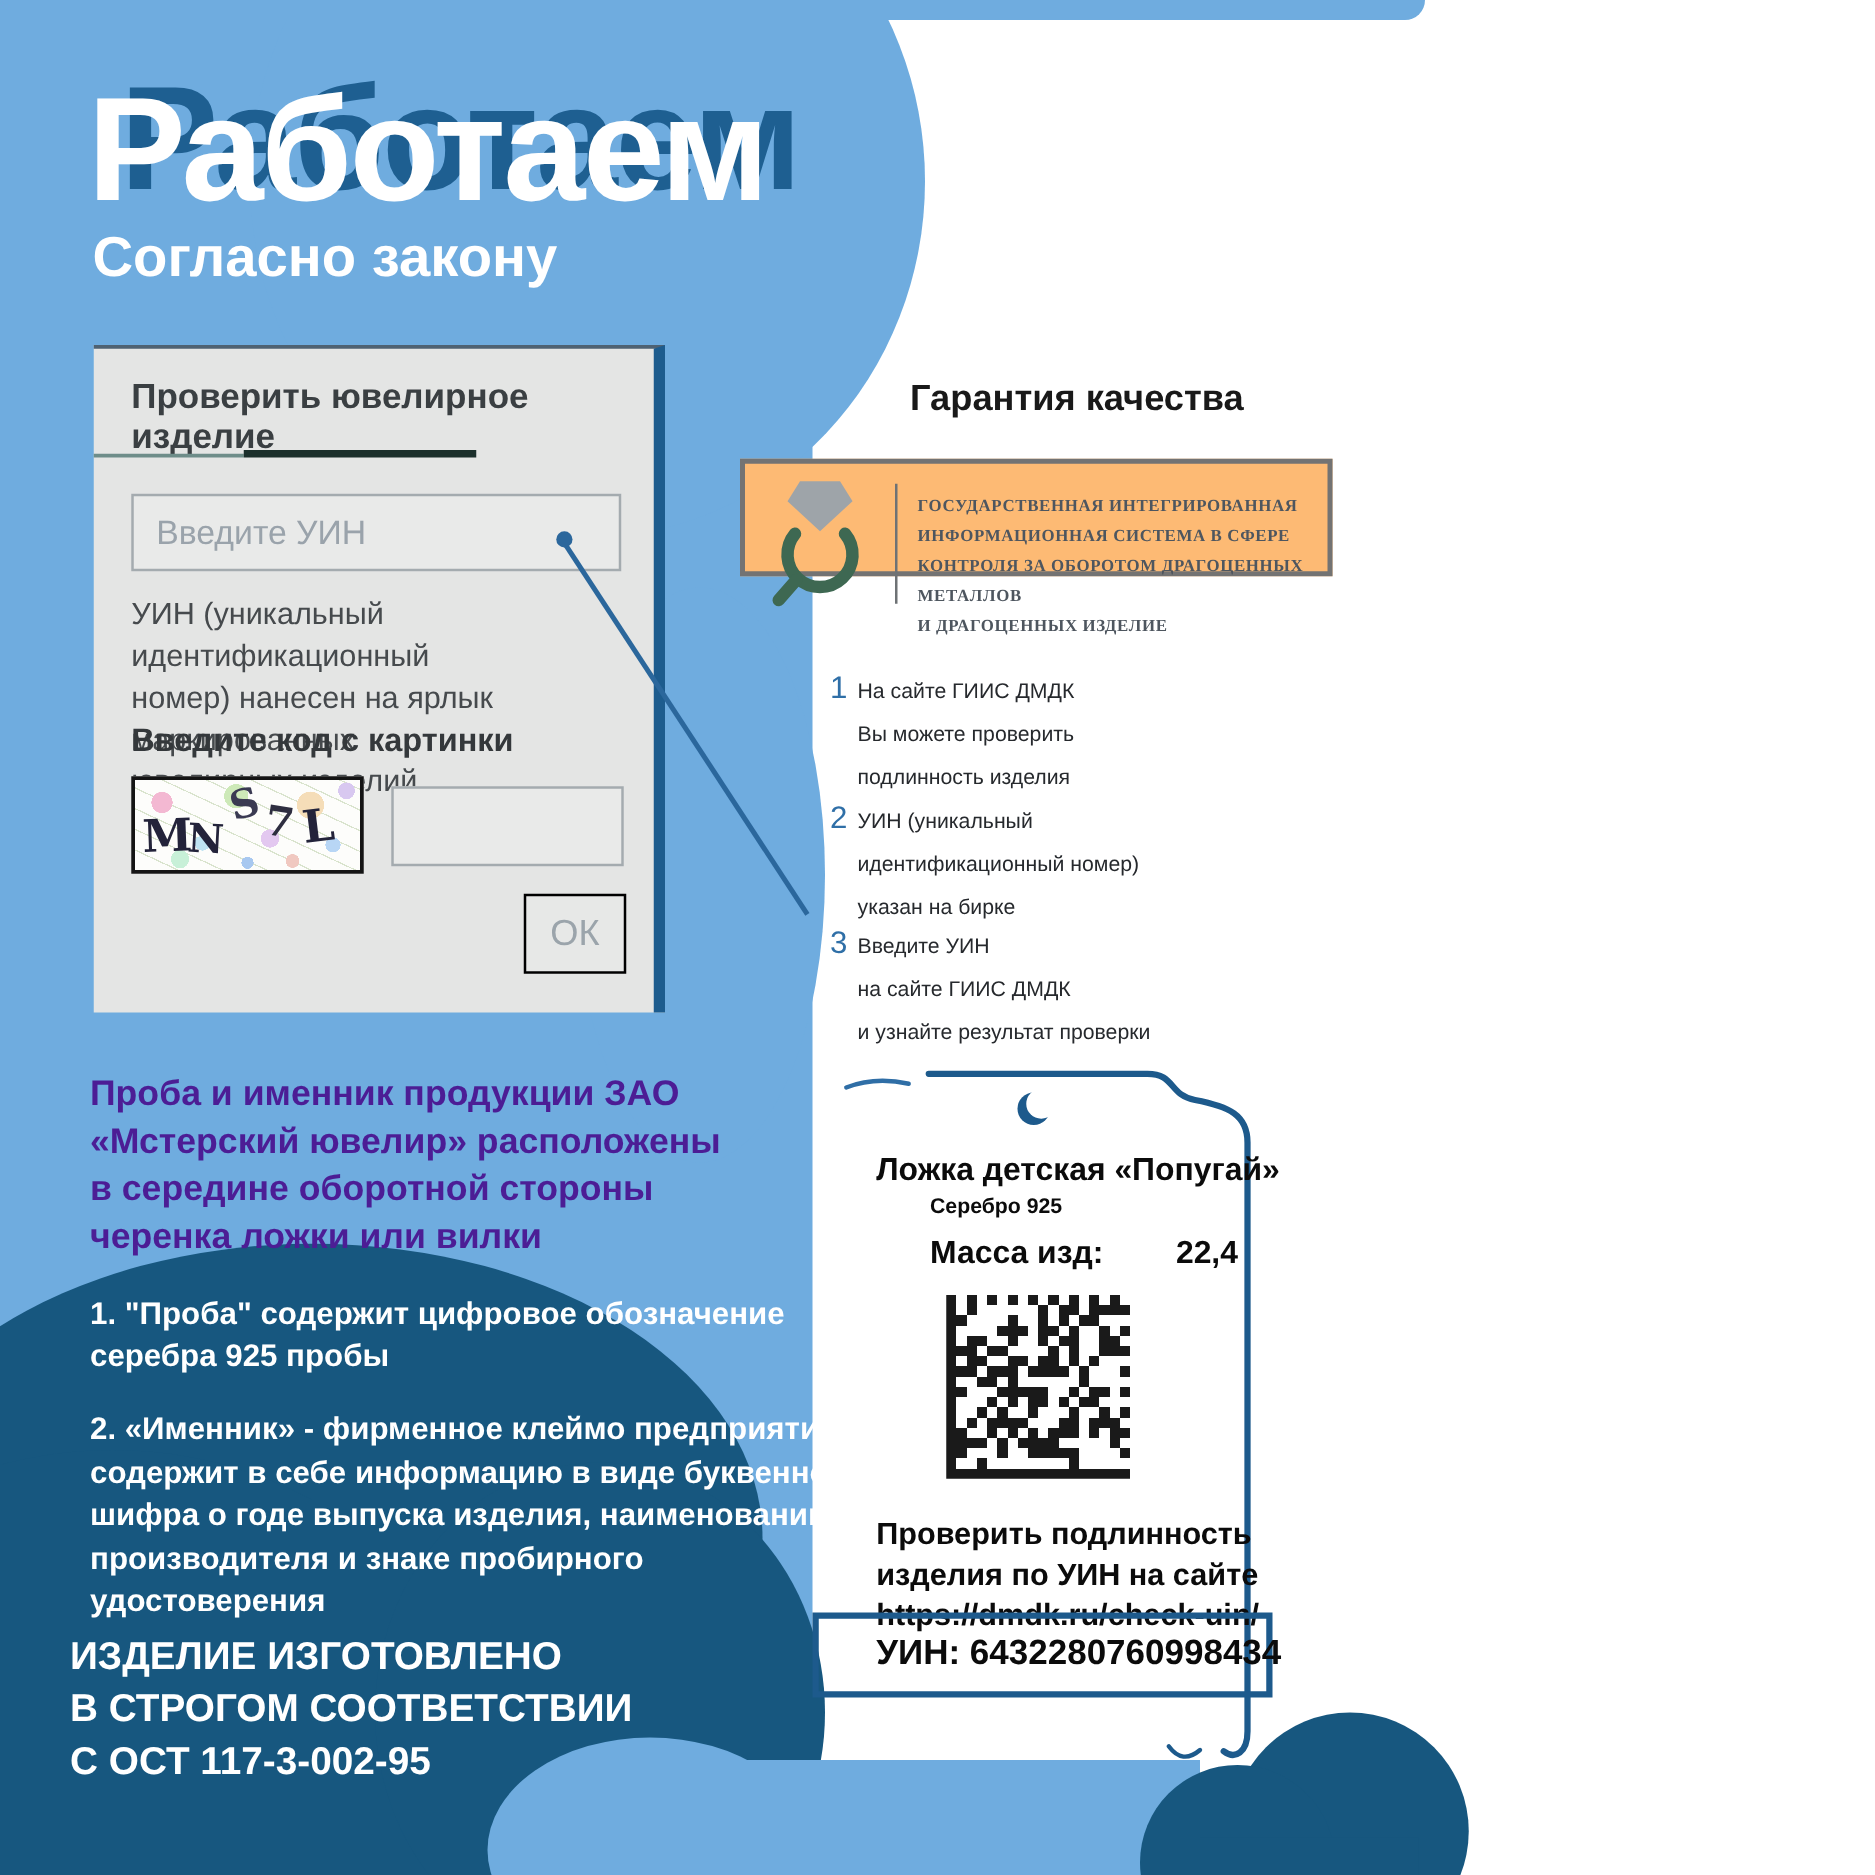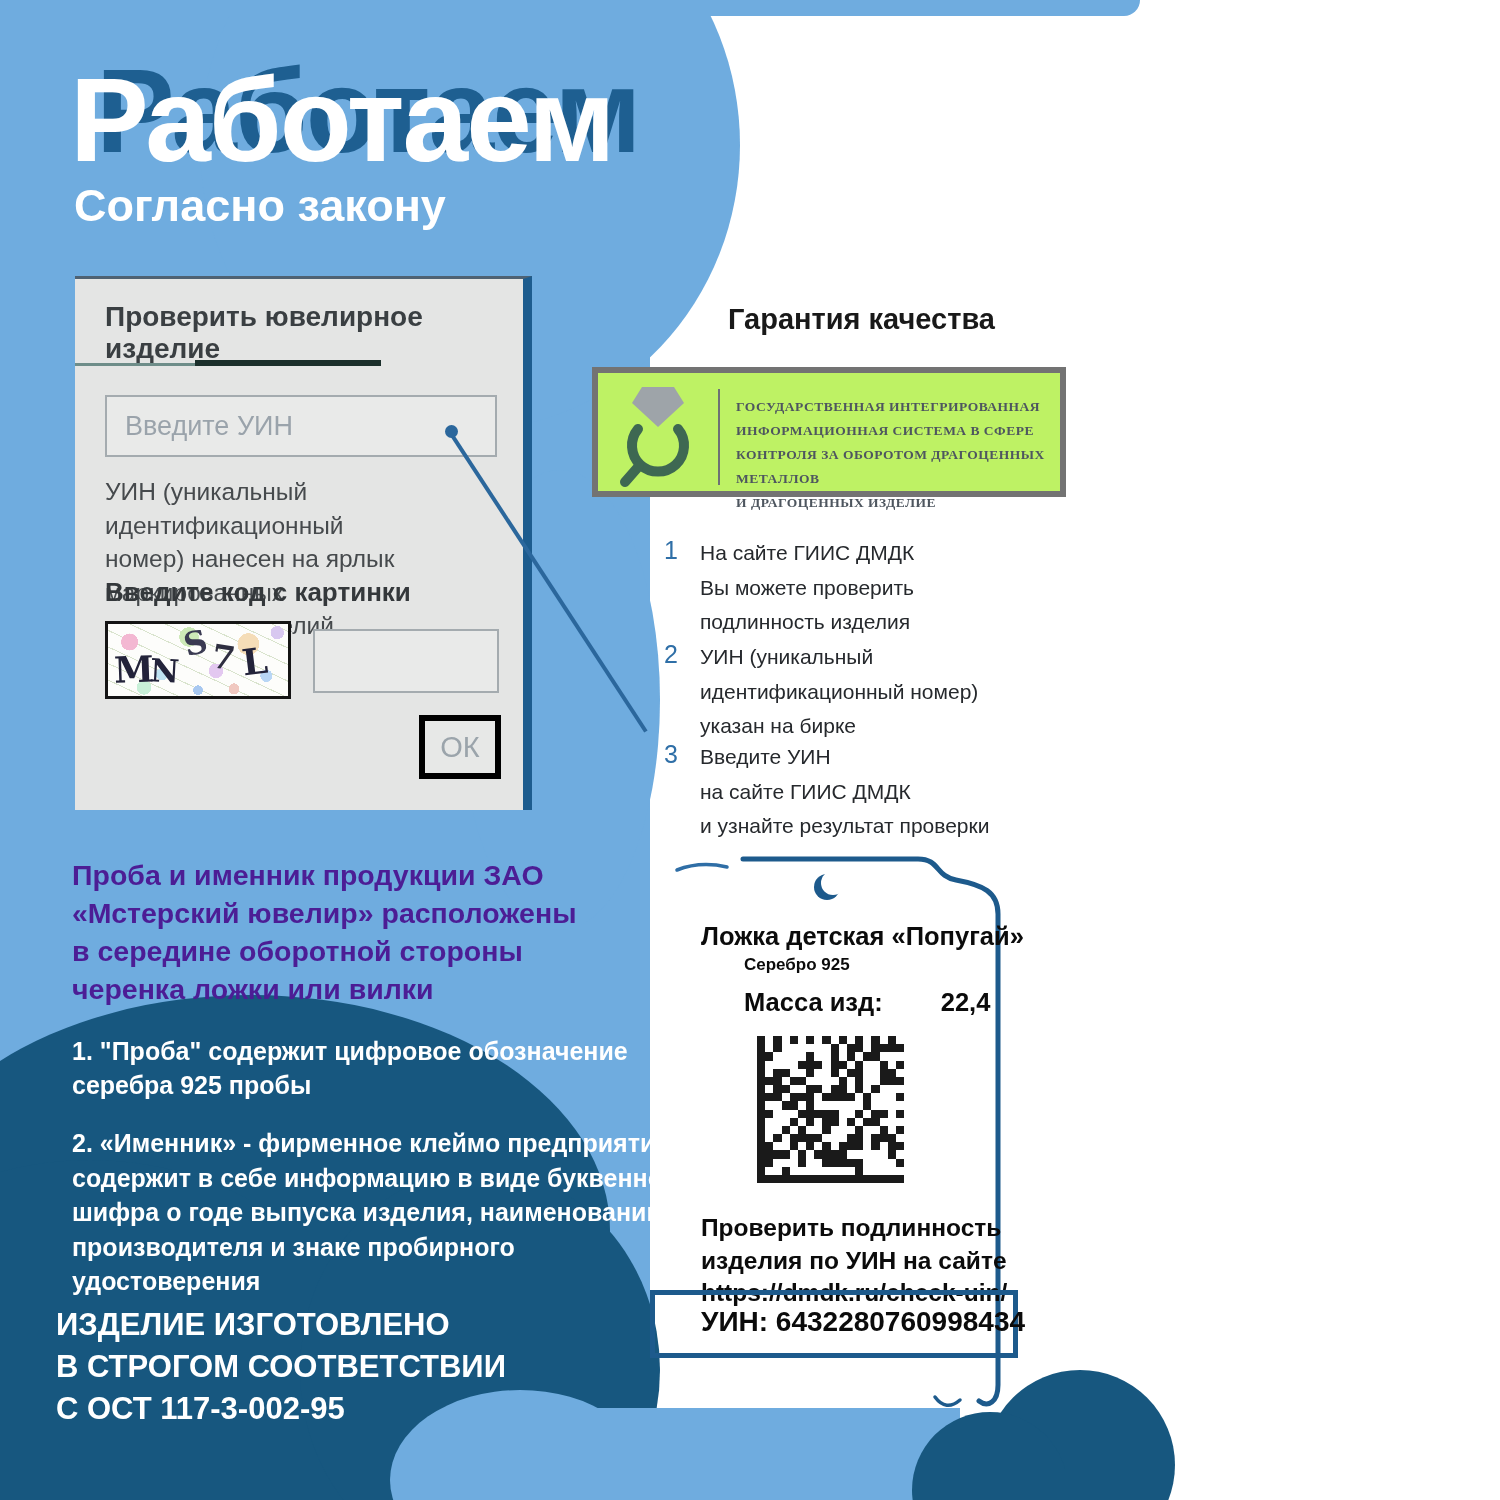--- a/index.html
+++ b/index.html
@@ -58,40 +58,40 @@
       #FDFDFB;}
   .cap{position:absolute;font-family:"DejaVu Serif",serif;font-weight:bold;color:#23233A;}
   .cap0{left:6px;top:24px;font-size:36px;transform:rotate(-2deg);}
   .cap1{left:42px;top:28px;font-size:32px;transform:rotate(3deg);}
   .cap2{left:76px;top:0px;font-size:32px;transform:rotate(-14deg);color:#3A3A52;}
   .cap3{left:104px;top:14px;font-size:33px;transform:rotate(9deg);color:#2E2E40;}
   .cap4{left:134px;top:16px;font-size:36px;transform:rotate(-7deg);}
   .captcha-input{left:238px;top:350px;width:186px;height:64px;background:#E9EAE9;
     border:2px solid #A4ABAF;box-sizing:border-box;font-size:26px;color:#3A3F42;padding:0 14px;
     font-family:"Liberation Sans",sans-serif;}
-  .ok-btn{left:344px;top:436px;width:82px;height:64px;background:#E7E8E7;border:6px solid #000000;
+  .ok-btn{left:344px;top:436px;width:82px;height:64px;background:#E7E8E7;border:2px solid #000000;
     box-sizing:border-box;color:#9BA4AB;font-size:29px;display:flex;align-items:center;
     justify-content:center;cursor:pointer;}
 
   
   .conn-dot{left:445px;top:425px;width:13px;height:13px;border-radius:50%;background:#2B679C;z-index:6;}
   .conn-line{left:451px;top:430px;width:359px;height:4px;background:#2B679C;
     transform:rotate(56.8deg);transform-origin:0 0;z-index:6;}
 
   
   .quality-heading{left:728px;top:303px;font-size:29px;font-weight:bold;color:#191919;z-index:3;}
-  .giis-box{left:592px;top:367px;width:474px;height:130px;background:#bef264;
-    border:6px solid #737373;box-sizing:border-box;z-index:4;}
+  .giis-box{left:592px;top:367px;width:474px;height:94px;background:#fdba74;
+    border:4px solid #737373;box-sizing:border-box;z-index:4;}
   .giis-icon{left:18px;top:8px;}
   .giis-div{left:120px;top:16px;width:2px;height:96px;background:#6E7275;}
   .giis-text{left:138px;top:22px;font-family:"Liberation Serif",serif;font-size:13.5px;
     line-height:24px;color:#4E565F;letter-spacing:0.5px;font-weight:bold;}
   .step{position:absolute;left:664px;display:flex;z-index:3;}
   .step-num{width:22px;font-size:25px;color:#2F6FA7;flex:none;}
-  .step-text{margin-left:14px;font-size:21px;line-height:34.5px;color:#26292D;}
+  .step-text{font-size:17px;line-height:34.5px;color:#26292D;}
   .step1{top:536px;} .step2{top:640px;} .step3{top:740px;}
 
   
   .tag-body{left:678px;top:852px;width:326px;height:552px;background:#ffffff;border-radius:26px;z-index:5;}
   .tag-svg{left:650px;top:840px;z-index:6;}
   .tag-name{left:701px;top:922px;font-size:25.5px;font-weight:bold;color:#0B0B0B;z-index:7;}
   .tag-metal{left:744px;top:955px;font-size:17px;font-weight:bold;color:#0B0B0B;z-index:7;}
   .tag-mass{left:744px;top:988px;font-size:25.5px;font-weight:bold;color:#0B0B0B;z-index:7;display:flex;gap:58px;}
   .dm-svg{left:757px;top:1036px;z-index:7;}
   .tag-check{left:701px;top:1212px;font-size:24.5px;font-weight:bold;line-height:32.5px;color:#0B0B0B;z-index:7;}

